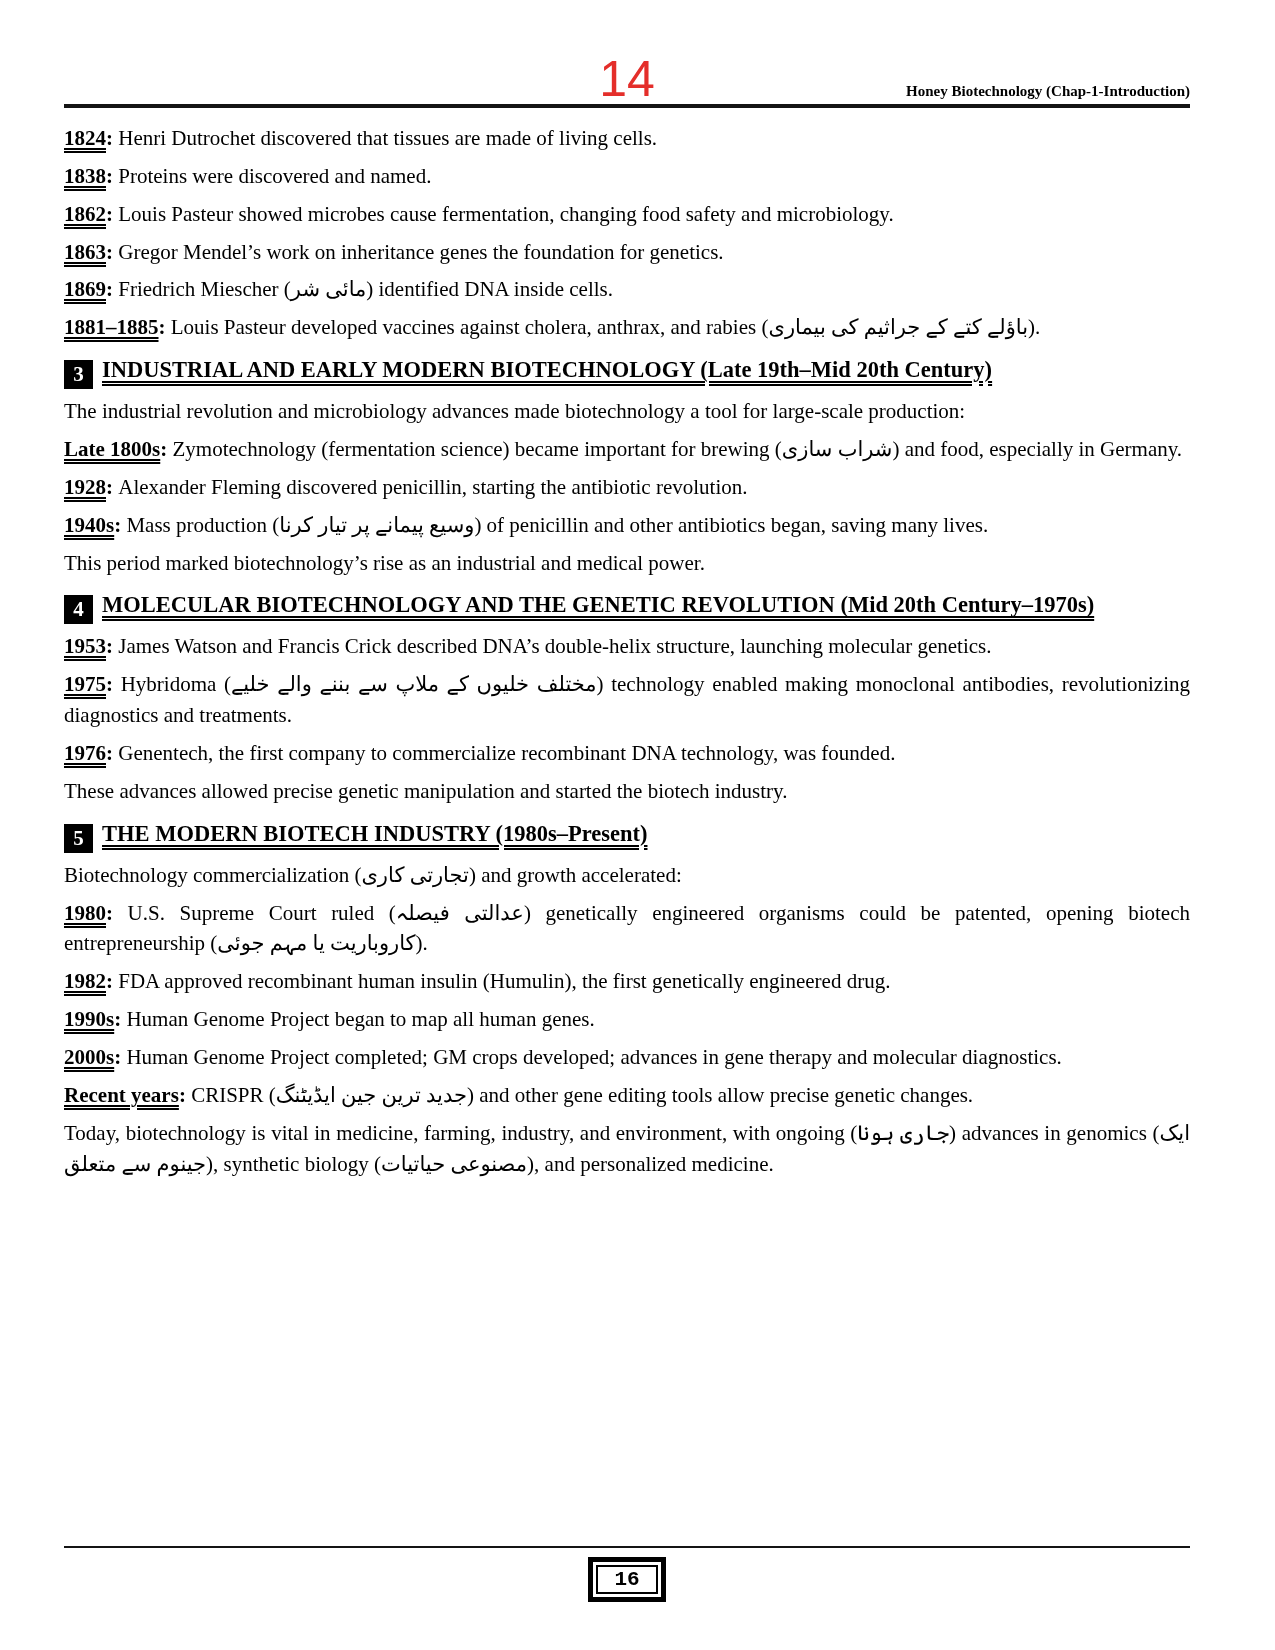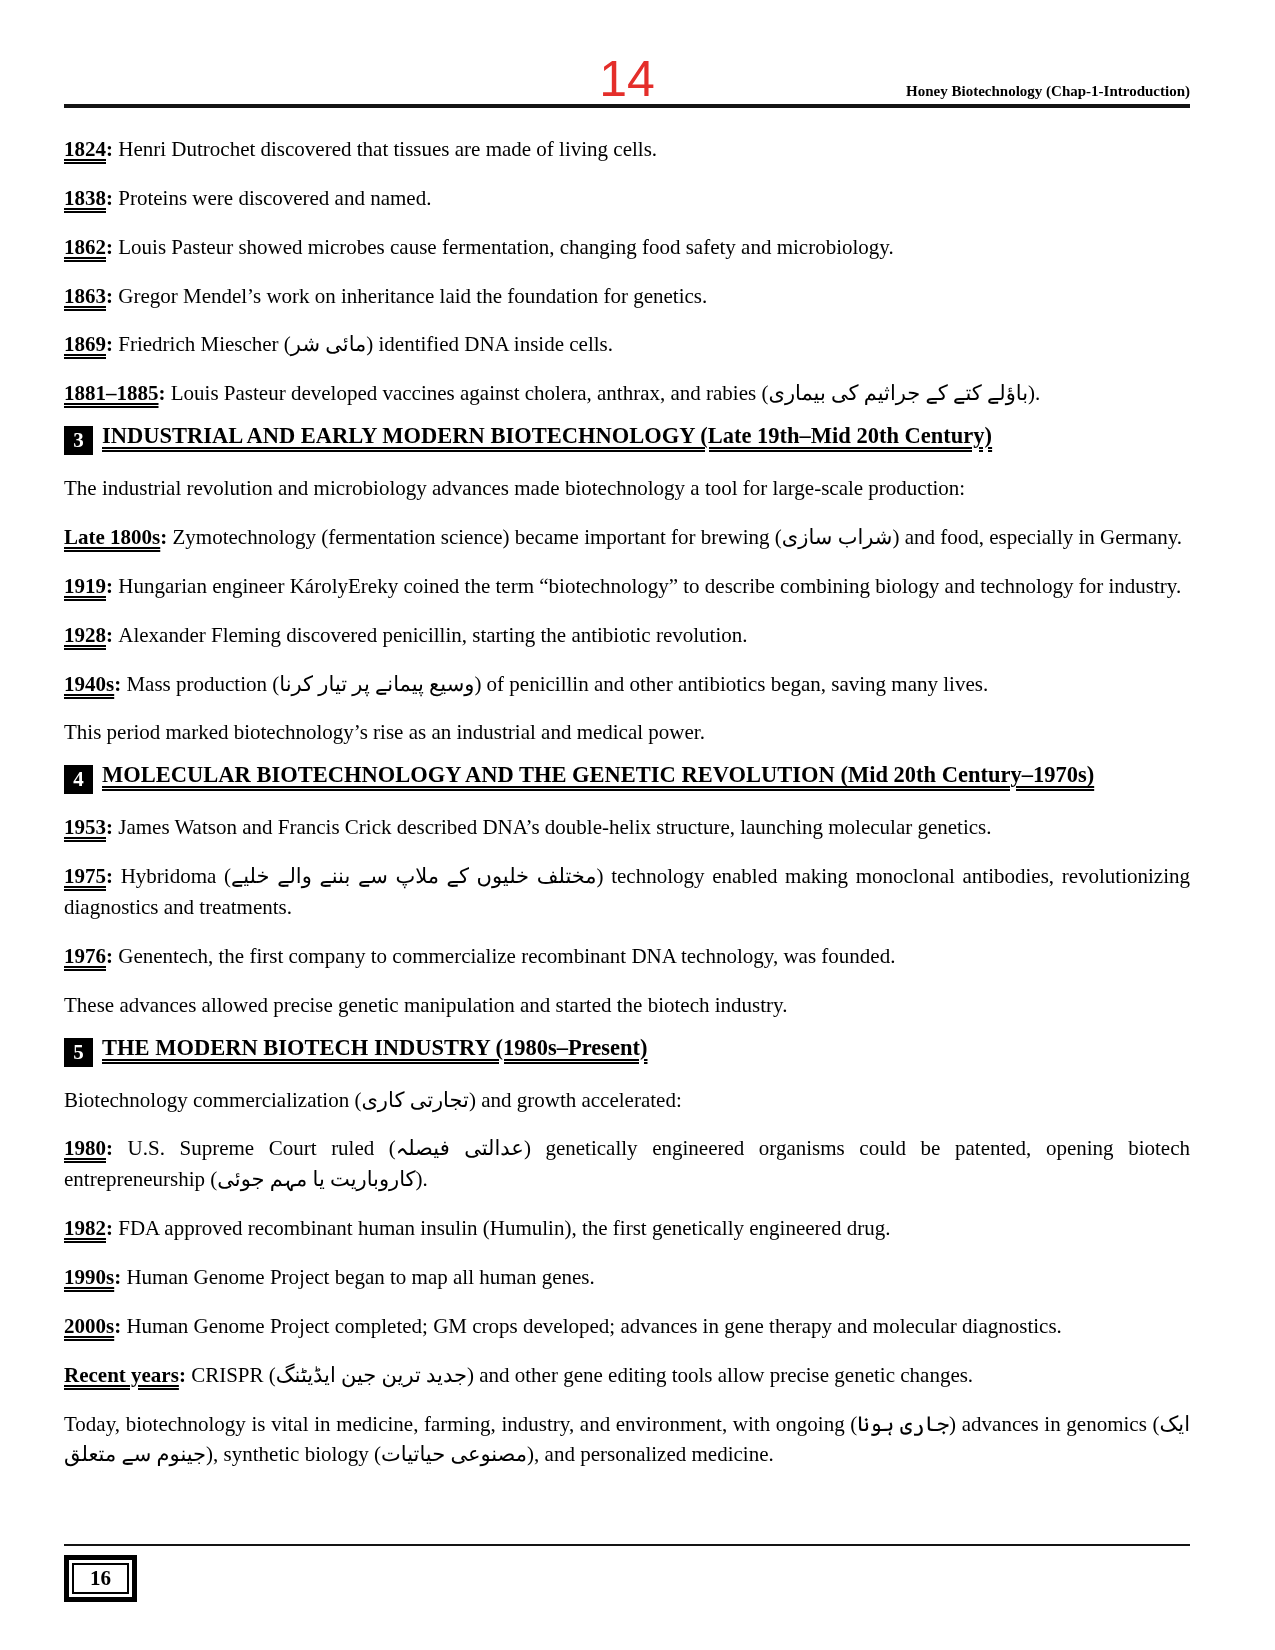--- a/index.html
+++ b/index.html
@@ -19,21 +19,21 @@
     font-family: "Liberation Sans", sans-serif;
     font-size: 50px; font-weight: 400; color: #e42e2a;
   }
   .doc-title {
     position: absolute; right: 0; bottom: 0;
     font-size: 15px; font-weight: bold;
   }
   .top-rule { border-top: 4px solid #141414; margin-top: 4px; flex: none; }
   .content { flex: 1 1 auto; padding-top: 8px; font-size: 21px; line-height: 1.47; }
   .block { margin: 6.5px 0; text-align: justify; }
-  p.block { margin-top: 18px; margin-bottom: 6.5px; }
+  p.block { margin-top: 7px; margin-bottom: 6.5px; }
   .entry-label {
     font-weight: bold;
     text-decoration-line: underline;
     text-decoration-style: double;
     text-decoration-thickness: 1.5px;
     text-underline-offset: 3px;
   }
   .entry-colon { font-weight: bold; }
   .section-heading { margin: 10px 0 6px 0; font-size: 22.5px; text-align: left; }
   .section-num {
@@ -43,21 +43,21 @@
   }
   .section-title {
     font-weight: bold;
     text-decoration-line: underline;
     text-decoration-style: double;
     text-decoration-thickness: 1.5px;
     text-underline-offset: 4px;
   }
   .footer { flex: none; margin-top: 10px; }
   .footer-rule { border-top: 2.5px solid #141414; }
-  .footer-box-row { display: flex; justify-content: flex-start; margin-top: 9px; }
+  .footer-box-row { display: flex; justify-content: center; margin-top: 9px; font-family: Liberation Mono, monospace; }
   .footer-box-outer { border: 5px solid #000; padding: 3px; background: #fff; }
   .footer-box-inner {
     border: 2px solid #000; padding: 1px 16px;
     font-size: 21px; font-weight: bold; text-align: center;
   }
 </style>
 </head>
 <body>
 
 <div class="page">
@@ -66,27 +66,26 @@
     <div class="pageno-top">14</div>
     <div class="doc-title">Honey Biotechnology (Chap-1-Introduction)</div>
   </div>
 
   <div class="top-rule"></div>
 
   <div class="content">
       <p class="block"><span class="entry-label">1824</span><span class="entry-colon">: </span><span>Henri Dutrochet discovered that tissues are made of living cells.</span></p>
       <p class="block"><span class="entry-label">1838</span><span class="entry-colon">: </span><span>Proteins were discovered and named.</span></p>
       <p class="block"><span class="entry-label">1862</span><span class="entry-colon">: </span><span>Louis Pasteur showed microbes cause fermentation, changing food safety and microbiology.</span></p>
-      <p class="block"><span class="entry-label">1863</span><span class="entry-colon">: </span><span>Gregor Mendel’s work on inheritance laid the foundation for genetics.</span></p>
+      <p class="block"><span class="entry-label">1863</span><span class="entry-colon">: </span><span>Gregor Mendel’s work on inheritance genes the foundation for genetics.</span></p>
       <p class="block"><span class="entry-label">1869</span><span class="entry-colon">: </span><span>Friedrich Miescher (مائی شر) identified DNA inside cells.</span></p>
       <p class="block"><span class="entry-label">1881–1885</span><span class="entry-colon">: </span><span>Louis Pasteur developed vaccines against cholera, anthrax, and rabies (باؤلے کتے کے جراثیم کی بیماری).</span></p>
       <div class="section-heading"><span class="section-num">3</span><span class="section-title">INDUSTRIAL AND EARLY MODERN BIOTECHNOLOGY (Late 19th–Mid 20th Century)</span></div>
       <p class="block"><span>The industrial revolution and microbiology advances made biotechnology a tool for large-scale production:</span></p>
       <p class="block"><span class="entry-label">Late 1800s</span><span class="entry-colon">: </span><span>Zymotechnology (fermentation science) became important for brewing (شراب سازی) and food, especially in Germany.</span></p>
-      <p class="block"><span class="entry-label">1919</span><span class="entry-colon">: </span><span>Hungarian engineer KárolyEreky coined the term “biotechnology” to describe combining biology and technology for industry.</span></p>
       <p class="block"><span class="entry-label">1928</span><span class="entry-colon">: </span><span>Alexander Fleming discovered penicillin, starting the antibiotic revolution.</span></p>
       <p class="block"><span class="entry-label">1940s</span><span class="entry-colon">: </span><span>Mass production (وسیع پیمانے پر تیار کرنا) of penicillin and other antibiotics began, saving many lives.</span></p>
       <p class="block"><span>This period marked biotechnology’s rise as an industrial and medical power.</span></p>
       <div class="section-heading"><span class="section-num">4</span><span class="section-title">MOLECULAR BIOTECHNOLOGY AND THE GENETIC REVOLUTION (Mid 20th Century–1970s)</span></div>
       <p class="block"><span class="entry-label">1953</span><span class="entry-colon">: </span><span>James Watson and Francis Crick described DNA’s double-helix structure, launching molecular genetics.</span></p>
       <p class="block"><span class="entry-label">1975</span><span class="entry-colon">: </span><span>Hybridoma (مختلف خلیوں کے ملاپ سے بننے والے خلیے) technology enabled making monoclonal antibodies, revolutionizing diagnostics and treatments.</span></p>
       <p class="block"><span class="entry-label">1976</span><span class="entry-colon">: </span><span>Genentech, the first company to commercialize recombinant DNA technology, was founded.</span></p>
       <p class="block"><span>These advances allowed precise genetic manipulation and started the biotech industry.</span></p>
       <div class="section-heading"><span class="section-num">5</span><span class="section-title">THE MODERN BIOTECH INDUSTRY (1980s–Present)</span></div>
       <p class="block"><span>Biotechnology commercialization (تجارتی کاری) and growth accelerated:</span></p>

